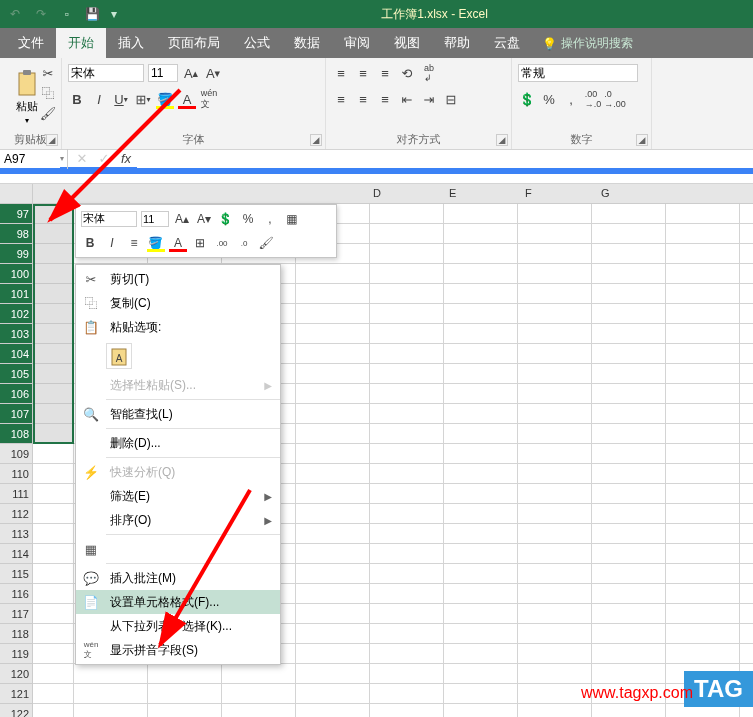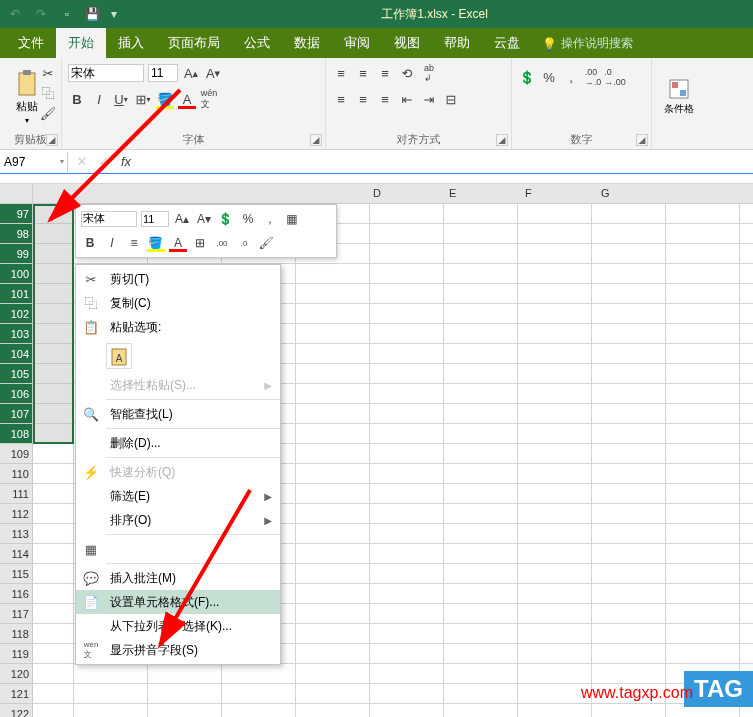--- a/index.html
+++ b/index.html
@@ -6,39 +6,39 @@
 body { background: #fff; width: 753px; height: 717px; overflow: hidden; position: relative; }
 
 
 .titlebar { height: 28px; background: #217346; display: flex; align-items: center; padding: 0 4px; color: #fff; font-size: 12px; }
 .qat { display: flex; gap: 4px; align-items: center; }
 .qat-item { width: 22px; height: 22px; display: flex; align-items: center; justify-content: center; color: #c8e6d3; }
 .qat-item.disabled { color: #6a9a7d; }
 .title-text { flex: 1; text-align: center; color: #fef9c3; }
 
 
-.ribbon-tabs { height: 30px; background: #4d7c0f; display: flex; align-items: flex-end; padding-left: 6px; }
+.ribbon-tabs { height: 30px; background: #737373; display: flex; align-items: flex-end; padding-left: 6px; }
 .ribbon-tab { padding: 6px 12px; color: #fff; font-size: 13px; cursor: pointer; }
 .ribbon-tab.active { background: #f3f3f3; color: #217346; }
 .tell-me { display: flex; align-items: center; gap: 4px; color: #c8e6d3; font-size: 12px; padding: 6px 10px; }
 
 
 .ribbon { height: 92px; background: #f3f3f3; border-bottom: 1px solid #d4d4d4; display: flex; }
 .ribbon-group { border-right: 1px solid #e0e0e0; padding: 4px 6px; display: flex; flex-direction: column; position: relative; }
 .ribbon-group-label { position: absolute; bottom: 2px; left: 0; right: 0; text-align: center; font-size: 11px; color: #666; }
 .ribbon-group-launcher { position: absolute; bottom: 3px; right: 3px; width: 12px; height: 12px; font-size: 9px; color: #666; border: 1px solid #ccc; display: flex; align-items: center; justify-content: center; }
 .ribbon-btn-large { display: flex; flex-direction: column; align-items: center; justify-content: center; width: 42px; height: 70px; font-size: 11px; gap: 2px; }
 .ribbon-row { display: flex; gap: 4px; align-items: center; height: 22px; }
 .ribbon-icon { width: 18px; height: 18px; display: flex; align-items: center; justify-content: center; font-size: 13px; color: #444; }
 .font-select { border: 1px solid #ccc; font-size: 12px; padding: 1px 2px; background: #fff; }
 .font-name { width: 76px; }
 .font-size { width: 30px; }
 
 
-.formula-bar { height: 24px; border-bottom: 1px solid #3b82f6; display: flex; align-items: center; background: #fff; }
+.formula-bar { height: 24px; border-bottom: 7px solid #3b82f6; display: flex; align-items: center; background: #fff; }
 .name-box { width: 60px; border: none; padding: 2px 4px; font-size: 12px; }
 .fb-sep { border-left: 1px solid #ccc; height: 20px; margin: 0 3px; }
 .fb-btn { width: 22px; text-align: center; color: #888; font-size: 13px; }
 .fx { font-style: italic; color: #444; }
 .formula-input { flex: 1; border: none; padding: 2px 4px; font-size: 12px; }
 
 
 .spacer-row { height: 10px; border-bottom: 1px solid #d4d4d4; }
 
 
@@ -178,41 +178,34 @@
       <div class="ribbon-icon">≡</div>
       <div class="ribbon-icon">⇤</div>
       <div class="ribbon-icon">⇥</div>
       <div class="ribbon-icon">⊟</div>
     </div>
     <div class="ribbon-group-label">对齐方式</div>
     <div class="ribbon-group-launcher">◢</div>
   </div>
 
   <div class="ribbon-group" style="width:140px;">
+    <div class="ribbon-row">
+      <input class="font-select" style="width: 120px;" value="常规">
+    </div>
     <div class="ribbon-row" style="margin-top:4px;">
       <div class="ribbon-icon">💲</div>
       <div class="ribbon-icon">%</div>
       <div class="ribbon-icon">,</div>
       <div class="ribbon-icon" style="font-size:9px;">.00<br>→.0</div>
       <div class="ribbon-icon" style="font-size:9px;">.0<br>→.00</div>
     </div>
     <div class="ribbon-group-label">数字</div>
     <div class="ribbon-group-launcher">◢</div>
   </div>
 
-  <div class="ribbon-group" style="width:42px; border-right:none;">
-    <div class="ribbon-btn-large">
-      <svg width="22" height="22">
-          <rect x="2" y="2" width="18" height="18" fill="#fff" stroke="#888"></rect>
-          <rect x="4" y="4" width="6" height="6" fill="#d97777"></rect>
-          <rect x="12" y="12" width="6" height="6" fill="#77a0d9"></rect>
-        </svg>
-      <span style="font-size:10px;">条件格</span>
-    </div>
-  </div>
 </div>
 
 <div class="formula-bar">
   <input class="name-box" value="A97" style="">
   <div style="font-size:8px;color:#888;">▾</div>
   <div class="fb-sep"></div>
   <div class="fb-btn" style="color:#ccc;">✕</div>
   <div class="fb-btn" style="color:#ccc;">✓</div>
   <div class="fb-btn fx">fx</div>
   <input class="formula-input" style="">

